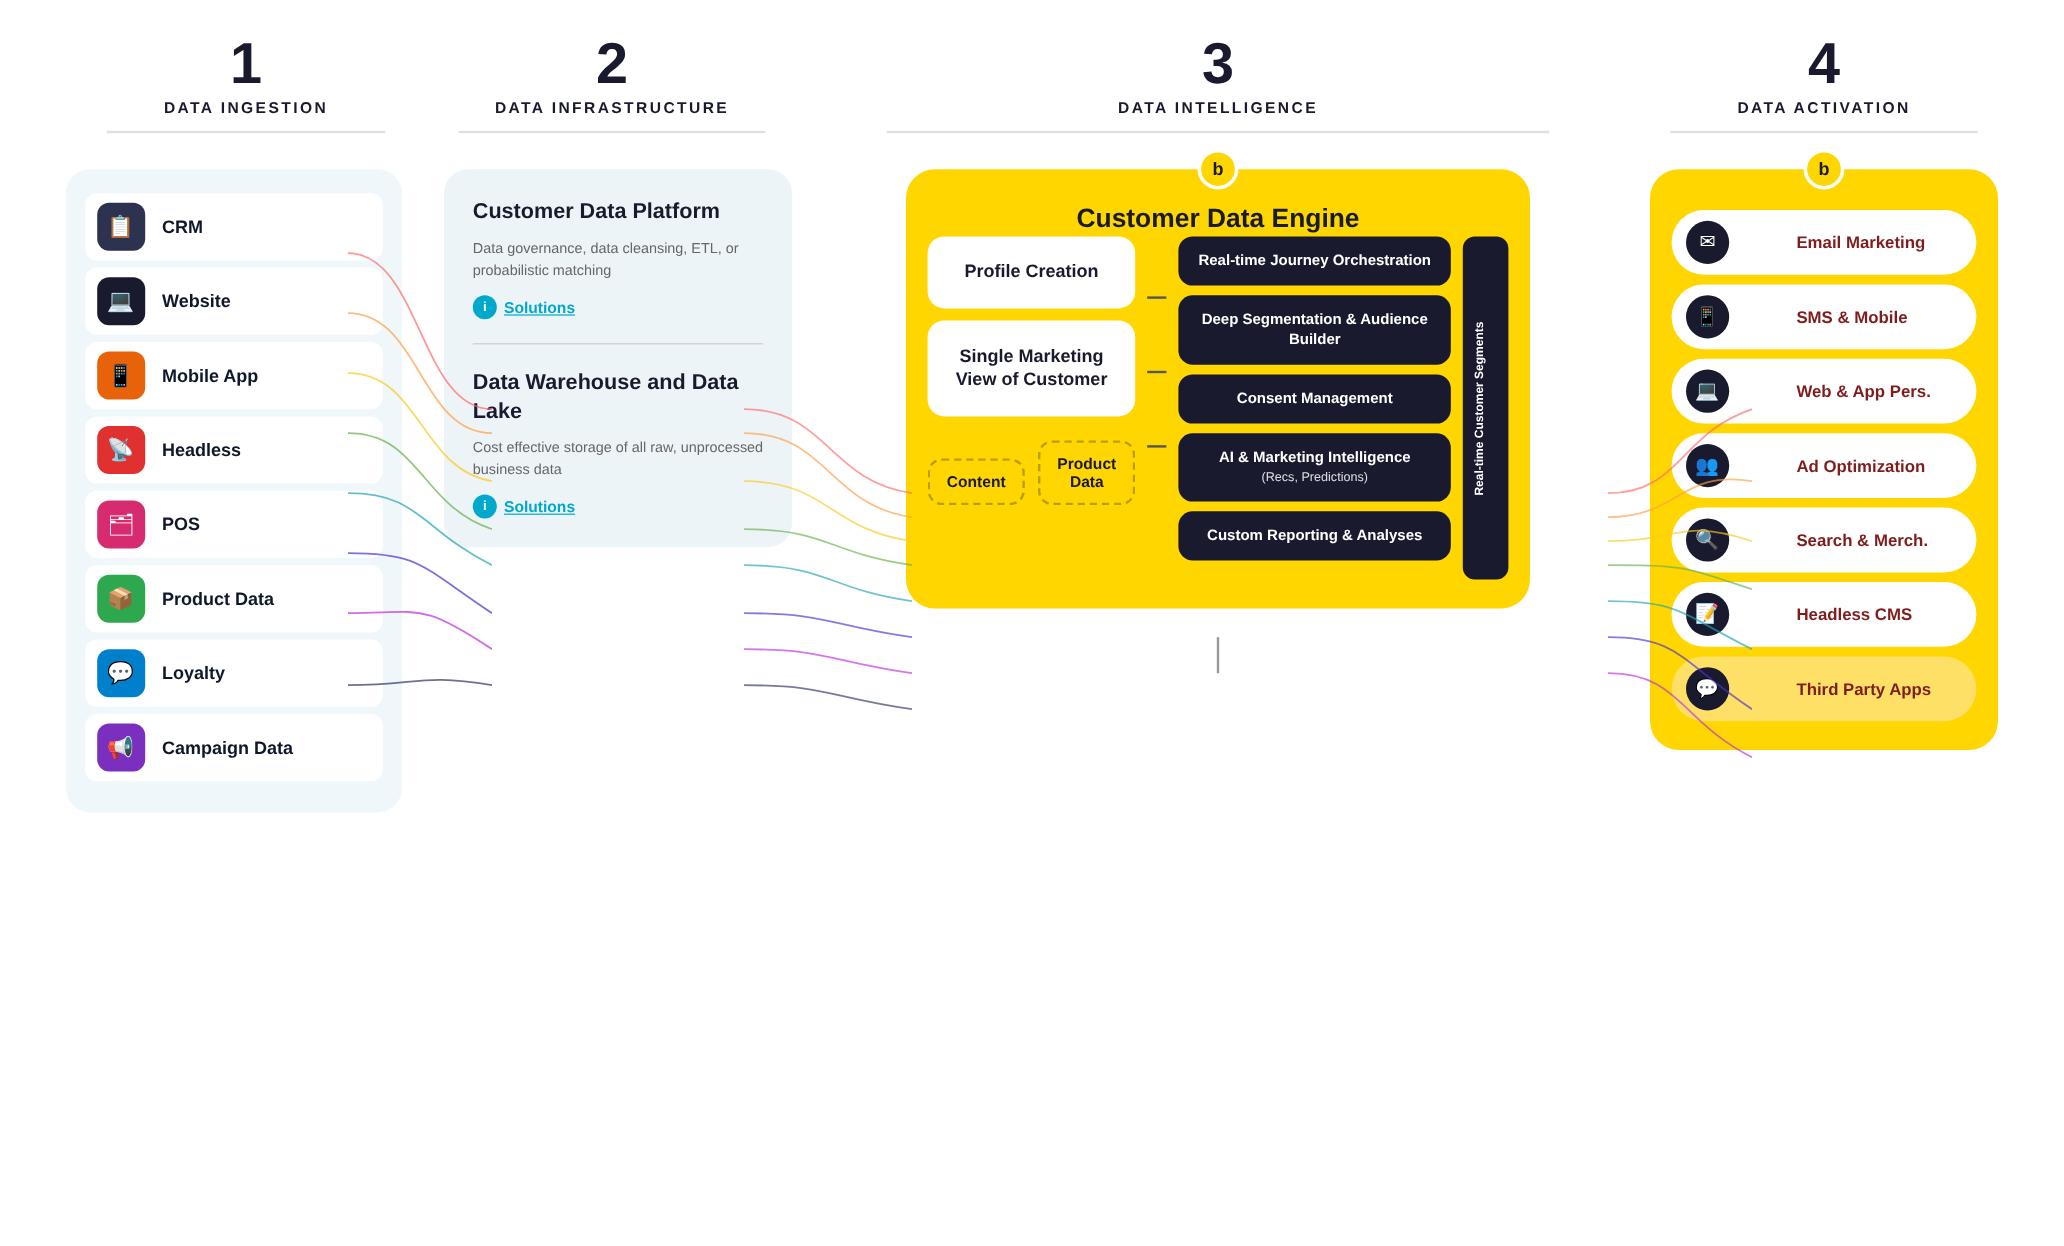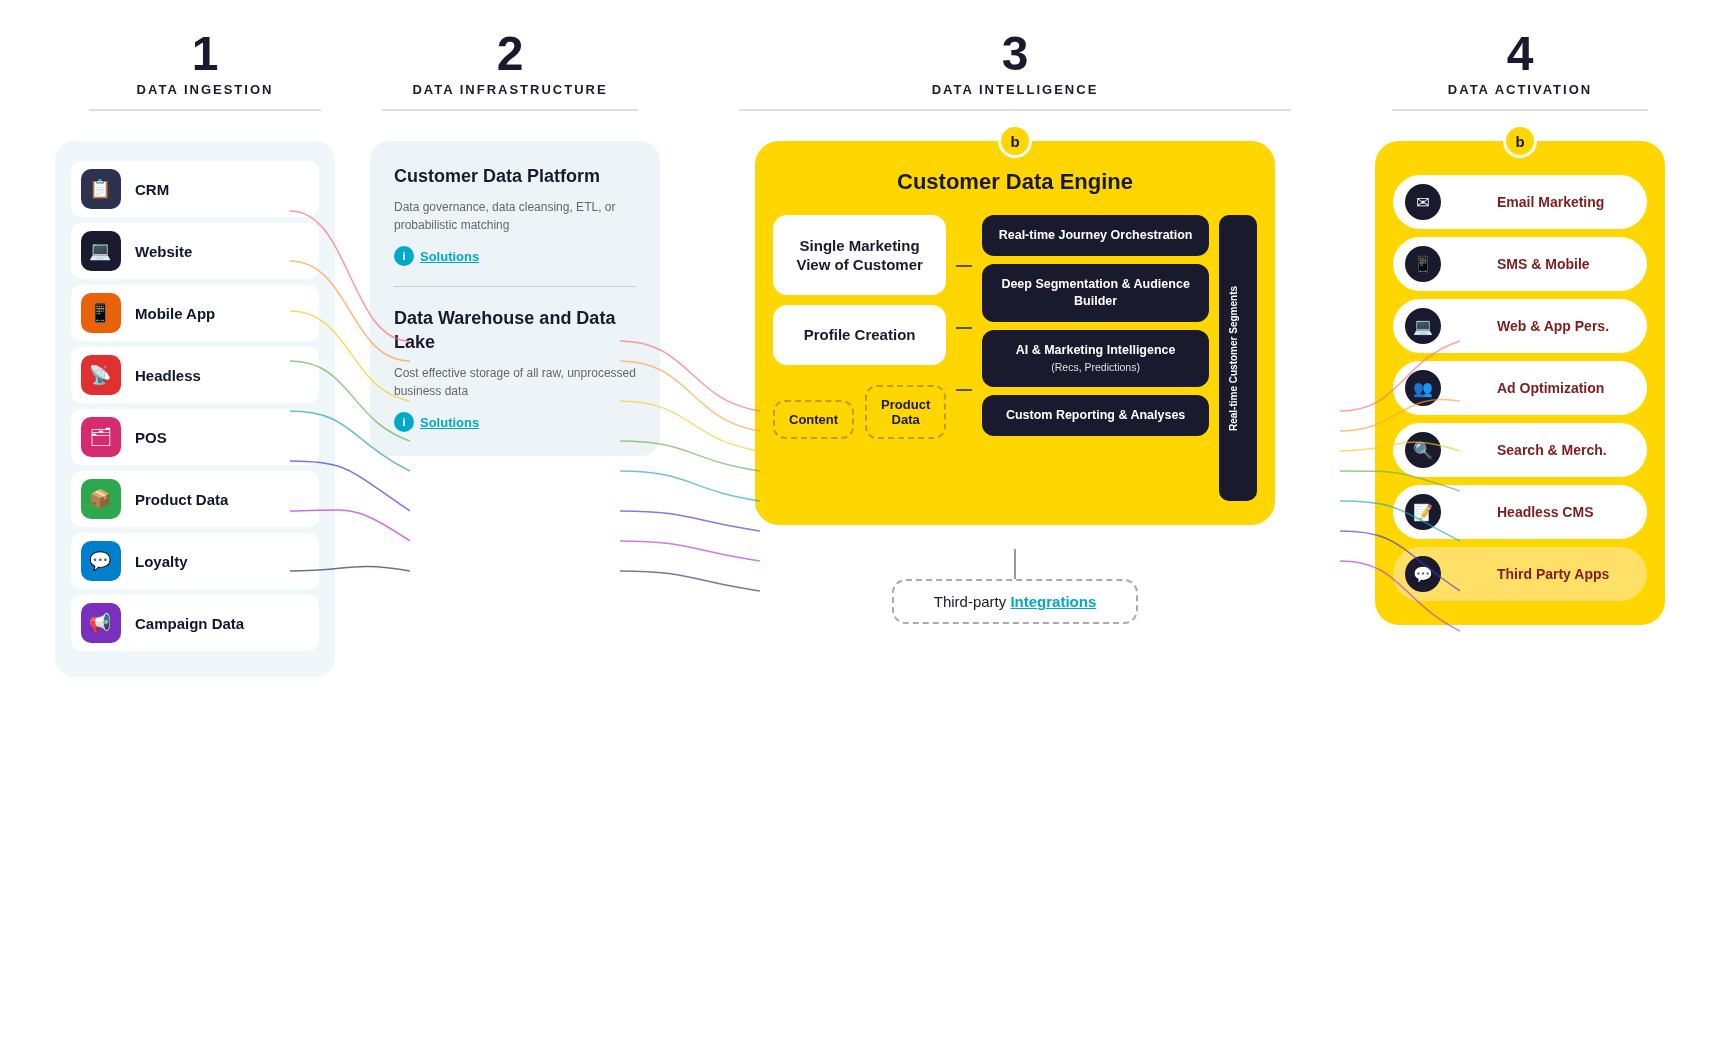--- a/index.html
+++ b/index.html
@@ -192,21 +192,21 @@
       padding: 20px 18px 24px;
       width: 520px;
       position: relative;
     }
 
     .engine-title {
       text-align: center;
       font-size: 22px;
       font-weight: 800;
       color: #1a1a2e;
-      margin-bottom: 20px;
+      margin-bottom: 2px;
       margin-top: 8px;
     }
 
     .engine-white-box {
       background: #fff;
       border-radius: 14px;
       padding: 14px 16px;
       font-size: 15px;
       font-weight: 700;
       color: #1a1a2e;
@@ -516,22 +516,22 @@
     <div class="col3">
       <div class="engine-box">
         <div class="badge-circle">
           <span style="font-weight:900; font-size:15px;">b</span>
         </div>
         <div class="engine-title">Customer Data Engine</div>
 
         <div class="engine-inner-layout">
 
           <div class="engine-left-section">
+            <div class="engine-white-box" style="min-height:60px; display:flex; align-items:center; justify-content:center;">Profile Creation</div>
             <div class="engine-white-box" style="min-height:80px; display:flex; align-items:center; justify-content:center;">Single Marketing View of Customer</div>
-            <div class="engine-white-box" style="min-height:60px; display:flex; align-items:center; justify-content:center;">Profile Creation</div>
 
             <div class="engine-bottom-row">
               <div class="engine-dashed-box">Content</div>
               <div class="engine-dashed-box">Product Data</div>
             </div>
           </div>
 
           <div style="display:flex; flex-direction:column; justify-content:space-around; padding: 20px 0 80px; gap:0;">
             <div style="width:16px; height:2px; background:#555; margin:30px 0;"></div>
             <div style="width:16px; height:2px; background:#555; margin:30px 0;"></div>
@@ -539,40 +539,39 @@
           </div>
 
           <div class="engine-right-section">
             <div class="engine-dark-box">
               <span>Real-time Journey Orchestration</span>
             </div>
             <div class="engine-dark-box">
               <span>Deep Segmentation &amp; Audience Builder</span>
             </div>
             <div class="engine-dark-box">
+              <span>Consent Management</span>
+            </div>
+            <div class="engine-dark-box">
               <span>AI &amp; Marketing Intelligence</span><br>
               <span class="small-text">(Recs, Predictions)</span>
             </div>
             <div class="engine-dark-box">
               <span>Custom Reporting &amp; Analyses</span>
             </div>
           </div>
 
           <div class="realtime-vertical">
             <span>Real-time Customer Segments</span>
           </div>
         </div>
       </div>
 
       <div class="integrations-section">
         <div class="integrations-line"></div>
-        <div class="integrations-box">
-          <span>Third-party</span>
-          <span class="integrations-link">Integrations</span>
-        </div>
       </div>
     </div>
 
     <div style="position:relative; width:0; height:620px; overflow:visible; z-index:2;">
       <svg width="120" height="620" style="position:absolute; left:-20px; top:0;" viewBox="0 0 120 620">
         <g opacity="0.65">
           <path d="M0,270 C60,270 60,220 120,200" stroke="#ff6b6b" stroke-width="1.5" fill="none"></path>
           <path d="M0,290 C60,290 60,250 120,260" stroke="#ff9f43" stroke-width="1.5" fill="none"></path>
           <path d="M0,310 C60,310 60,290 120,310" stroke="#f9ca24" stroke-width="1.5" fill="none"></path>
           <path d="M0,330 C60,330 60,330 120,350" stroke="#6ab04c" stroke-width="1.5" fill="none"></path>

